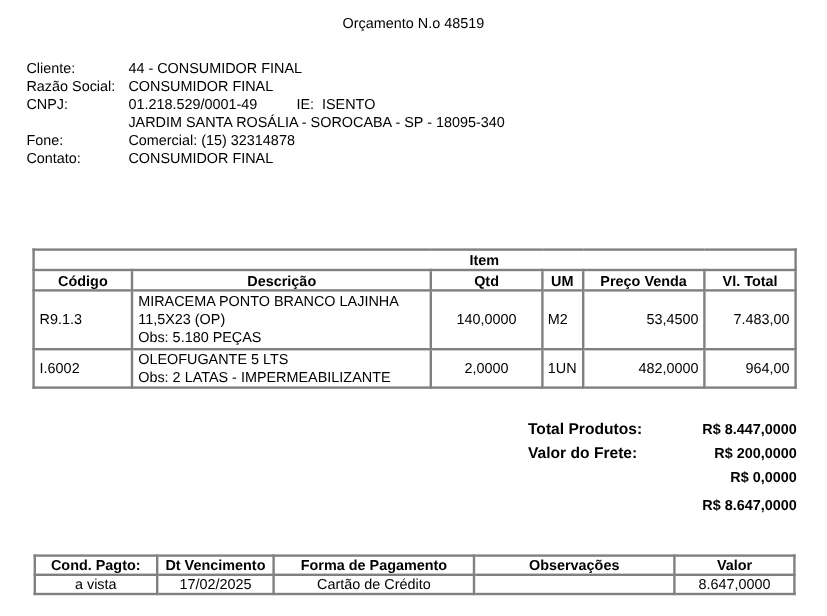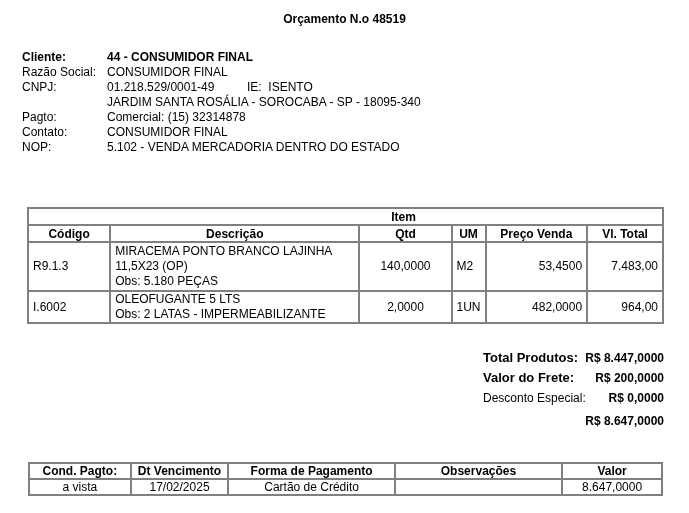--- a/index.html
+++ b/index.html
@@ -1,25 +1,25 @@
 <!DOCTYPE html>
 <html><head>
   <meta charset="utf-8">
   <style>
     * { box-sizing: border-box; margin: 0; padding: 0; }
     html, body { width: 689px; height: 513px; background: #ffffff; overflow: hidden; }
     body { font-family: "Liberation Sans", sans-serif; font-size: 12px; color: #000; position: relative; }
 
-    .title { position: absolute; top: 12px; left: 0; width: 689px; text-align: center; font-weight: bold; font-size: 12px; }
+    .title { position: absolute; top: 12px; left: 0; width: 689px; text-align: center; font-weight: normal; font-size: 12px; }
 
     .client { position: absolute; top: 50px; left: 22px; }
     .crow { height: 15px; line-height: 15px; white-space: nowrap; position: relative; }
     .crow .lbl { display: inline-block; width: 85px; }
     .crow .val { display: inline-block; }
-    .crow.bold { font-weight: bold; }
+    .crow.bold { font-weight: normal; }
     .ie { position: absolute; left: 225px; top: 0; }
 
     table { border-collapse: collapse; position: absolute; padding-left: 12px; }
     td, th { border: 2px solid #808080; font-size: 12px; padding: 0 4px; vertical-align: middle; }
 
     .items { left: 27px; top: 207px; width: 637px; border: 2px solid #707070; }
     .items th { height: 17px; font-weight: bold; }
     .items .hdr-item { height: 17px; text-align: center; padding-left: 120px; }
     .items td { line-height: 15px; }
     .items .row1 td { height: 49px; }
@@ -29,21 +29,21 @@
     .c-qtd { width: 94px; }
     .c-um { width: 27px; }
     .c-preco { width: 104px; }
     .c-total { width: 77px; }
     .ctr { text-align: center; }
     .rgt { text-align: right; }
     .lft { text-align: center; }
 
     .totals { position: absolute; left: 440px; top: 348px; width: 224px; }
     .trow { position: relative; height: 20px; line-height: 20px; }
-    .trow .tl { position: absolute; left: 0; margin-left: 43px; }
+    .trow .tl { position: absolute; left: 0; }
     .trow .tv { position: absolute; right: 0; font-weight: bold; }
     .trow.b .tl { font-weight: bold; font-size: 13px; }
     .trow.big { height: 26px; line-height: 26px; }
     .trow.big .tl { font-weight: bold; font-size: 18px; }
 
     .pay { left: 28px; top: 462px; width: 635px; border: 2px solid #14b8a6; }
     .pay th, .pay td { height: 16px; line-height: 14px; }
     .p-cond { width: 102px; }
     .p-dt { width: 98px; }
     .p-forma { width: 167px; }
@@ -63,27 +63,24 @@
     <span class="lbl">Razão Social:</span><span class="val">CONSUMIDOR FINAL</span>
   </div>
   <div class="crow">
     <span class="lbl">CNPJ:</span><span class="val">01.218.529/0001-49</span>
     <span class="ie"><span>IE:</span>&nbsp;&nbsp;<span>ISENTO</span></span>
   </div>
   <div class="crow">
     <span class="lbl"></span><span class="val">JARDIM SANTA ROSÁLIA - SOROCABA - SP - 18095-340</span>
   </div>
   <div class="crow">
-    <span class="lbl">Pagto:</span><span class="val">Comercial: (15) 32314878</span>
+    <span class="lbl">Fone:</span><span class="val">Comercial: (15) 32314878</span>
   </div>
   <div class="crow">
     <span class="lbl">Contato:</span><span class="val">CONSUMIDOR FINAL</span>
-  </div>
-  <div class="crow">
-    <span class="lbl">NOP:</span><span class="val">5.102 - VENDA MERCADORIA DENTRO DO ESTADO</span>
   </div>
 </div>
 
 <table class="items">
   <tbody>
       <tr>
     <th colspan="6" class="hdr-item">Item</th>
   </tr>
   <tr>
     <th class="c-code ctr">Código</th>
@@ -122,21 +119,20 @@
 <div class="totals">
   <div class="trow b">
     <span class="tl">Total Produtos:</span>
     <span class="tv">R$ 8.447,0000</span>
   </div>
   <div class="trow b">
     <span class="tl">Valor do Frete:</span>
     <span class="tv">R$ 200,0000</span>
   </div>
   <div class="trow">
-    <span class="tl">Desconto Especial:</span>
     <span class="tv">R$ 0,0000</span>
   </div>
   <div class="trow big">
     <span class="tv">R$ 8.647,0000</span>
   </div>
 </div>
 
 <table class="pay">
   <tbody>
       <tr>

